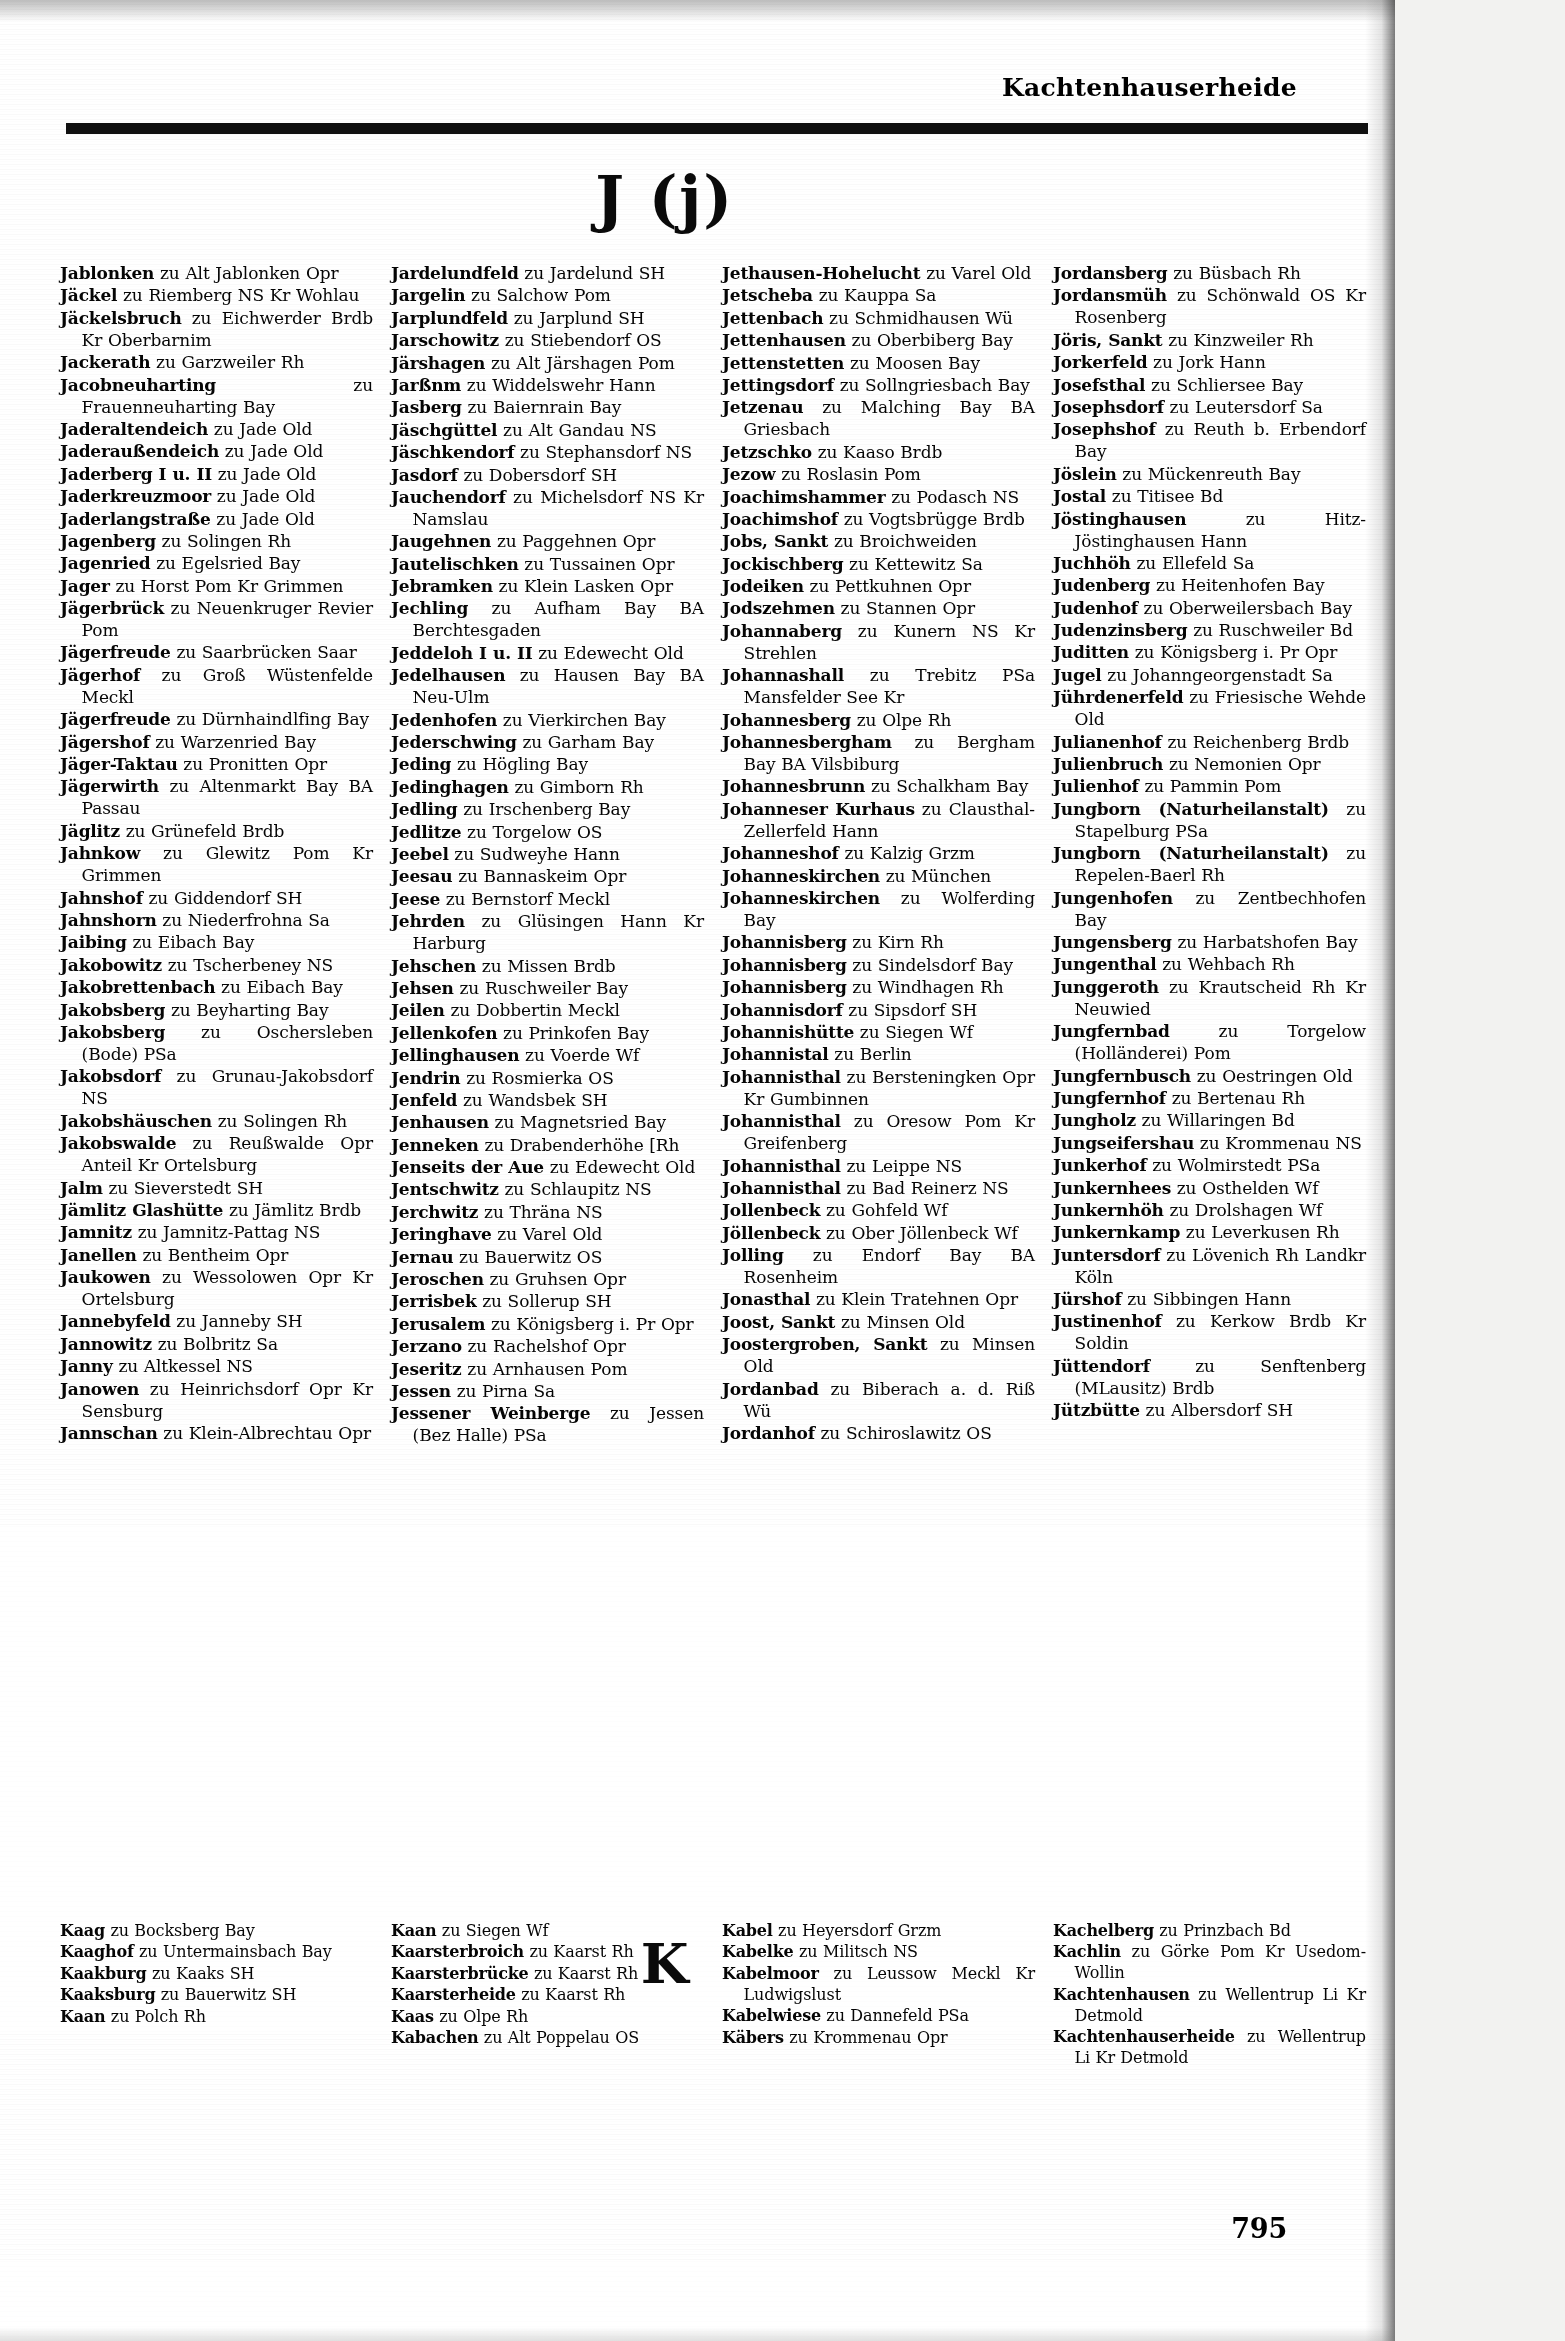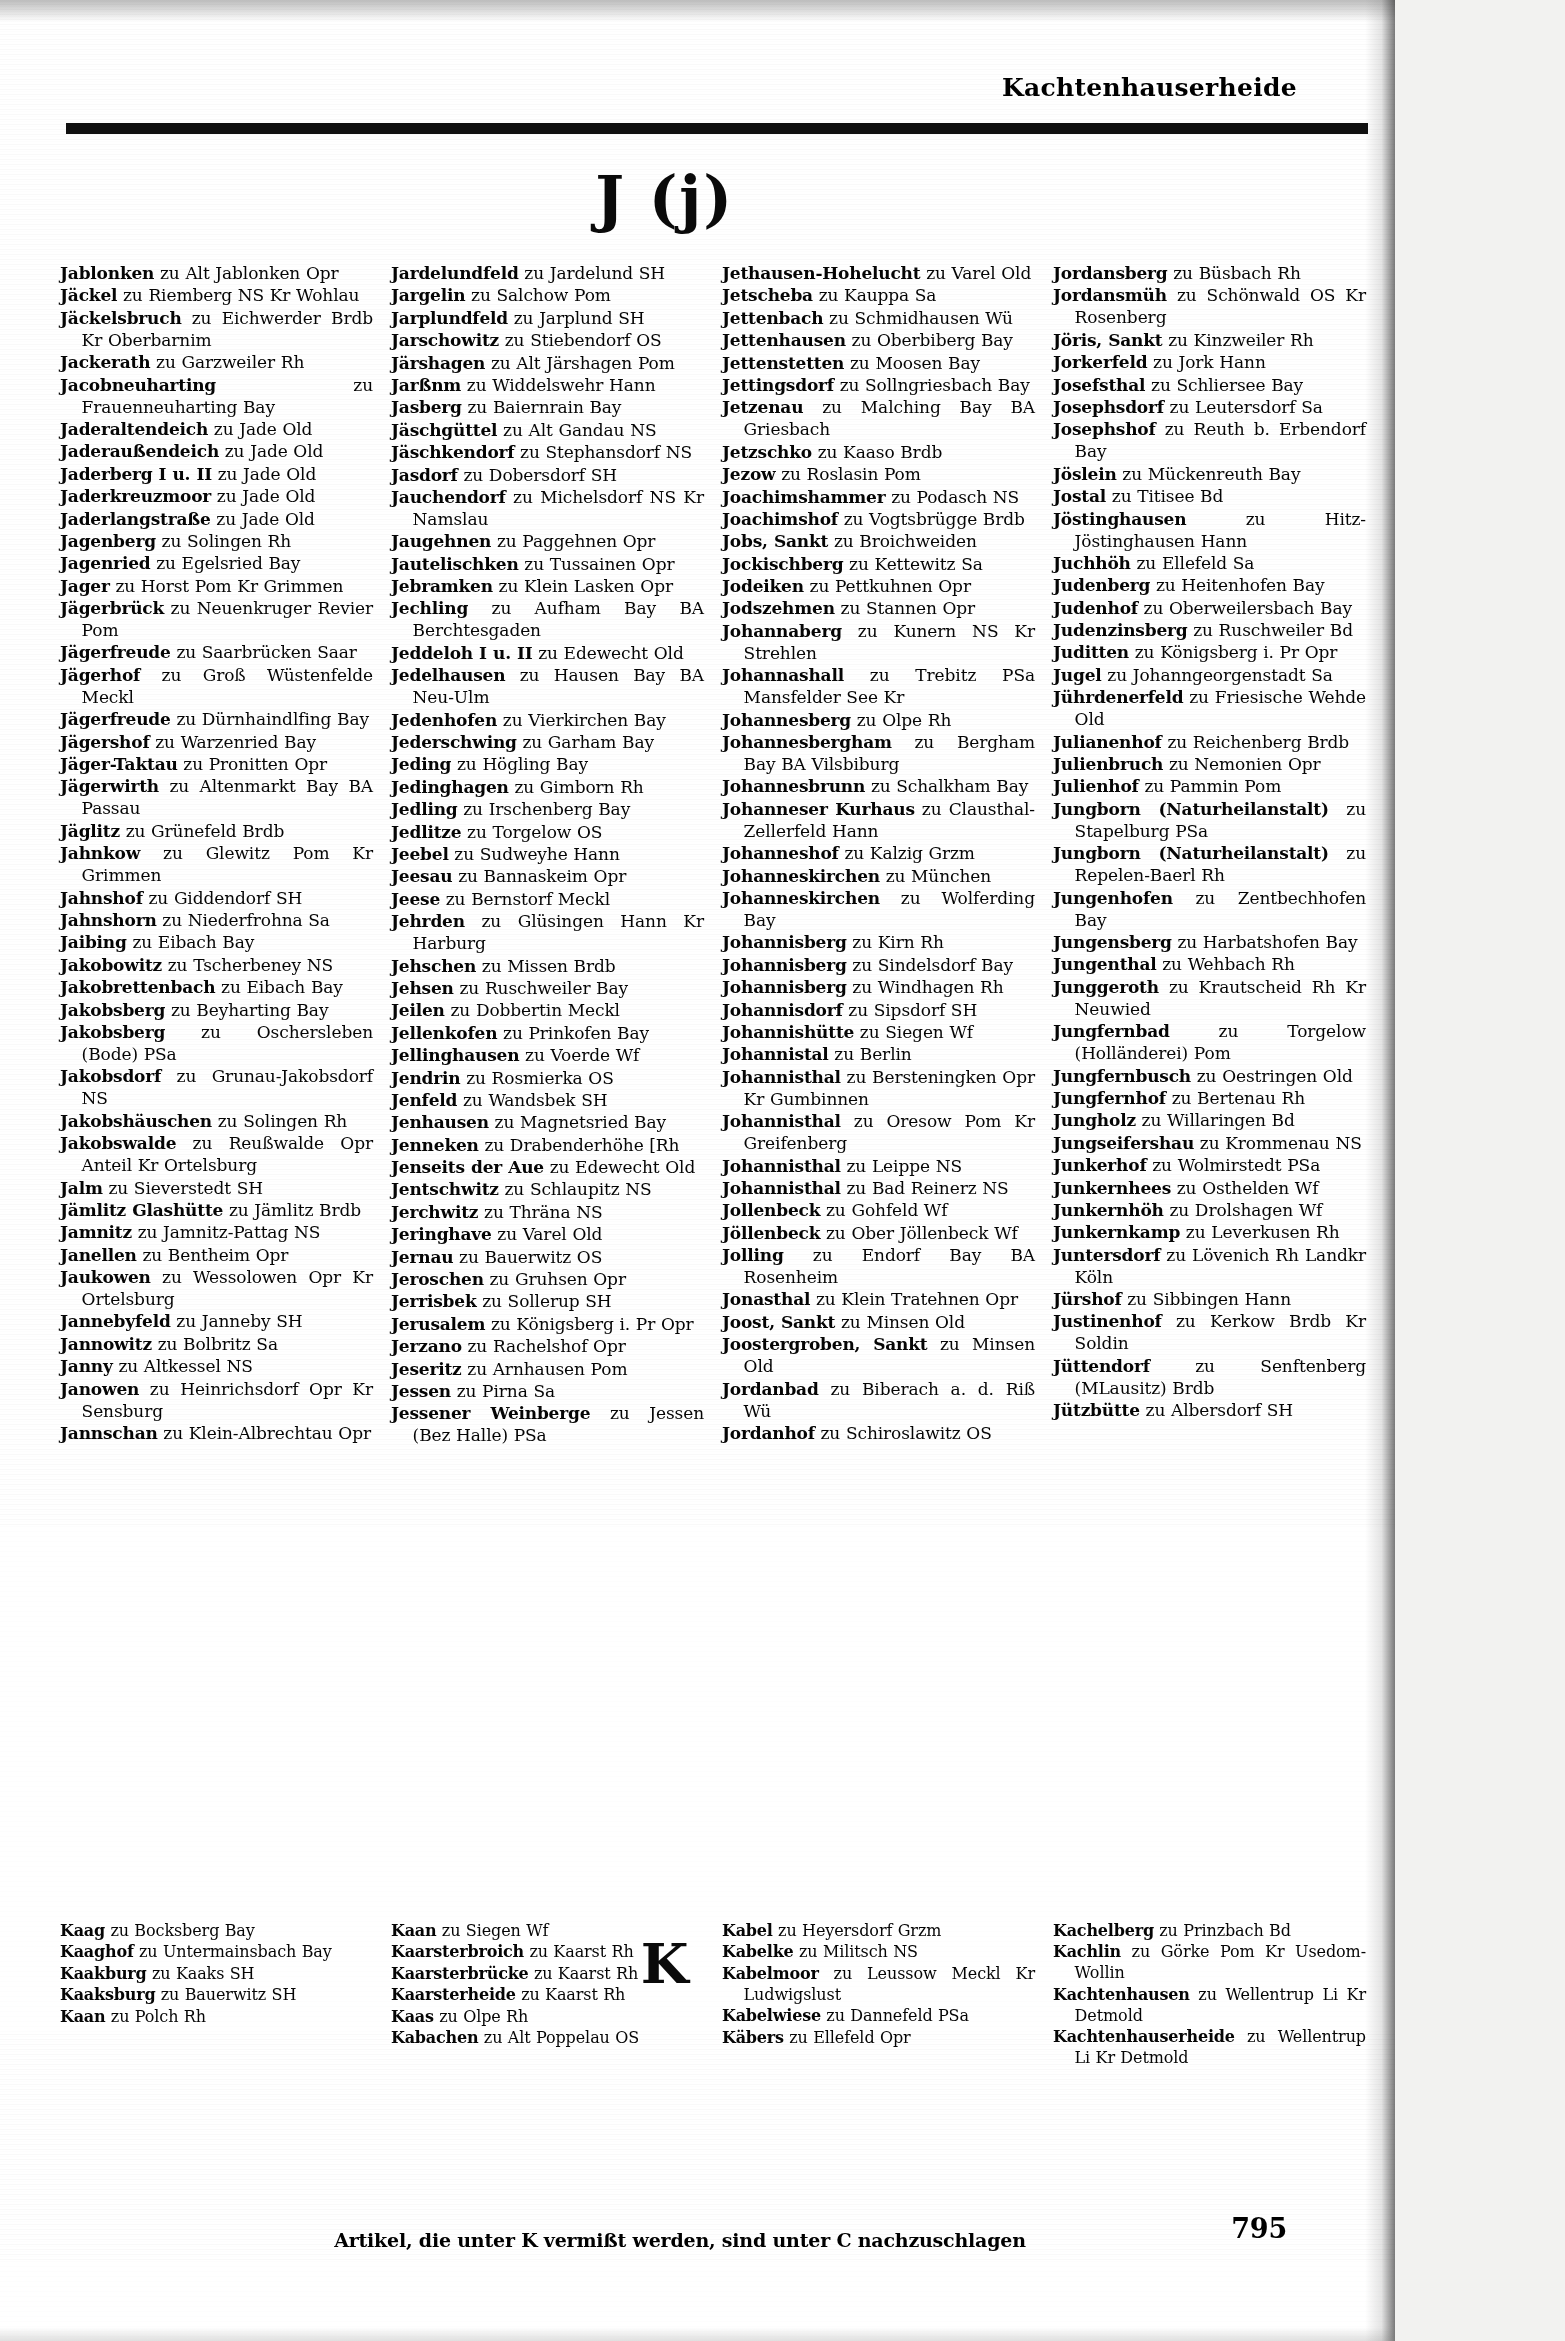--- a/index.html
+++ b/index.html
@@ -387,28 +387,27 @@
         <p class="entry"><span class="hw">Kaarsterbrücke</span><span class="rest"> zu Kaarst Rh</span></p>
         <p class="entry"><span class="hw">Kaarsterheide</span><span class="rest"> zu Kaarst Rh</span></p>
         <p class="entry"><span class="hw">Kaas</span><span class="rest"> zu Olpe Rh</span></p>
         <p class="entry"><span class="hw">Kabachen</span><span class="rest"> zu Alt Poppelau OS</span></p>
       </div>
       <div class="col">
         <p class="entry"><span class="hw">Kabel</span><span class="rest"> zu Heyersdorf Grzm</span></p>
         <p class="entry"><span class="hw">Kabelke</span><span class="rest"> zu Militsch NS</span></p>
         <p class="entry"><span class="hw">Kabelmoor</span><span class="rest"> zu Leussow Meckl Kr Ludwigslust</span></p>
         <p class="entry"><span class="hw">Kabelwiese</span><span class="rest"> zu Dannefeld PSa</span></p>
-        <p class="entry"><span class="hw">Käbers</span><span class="rest"> zu Ellefeld Opr</span></p>
+        <p class="entry"><span class="hw">Käbers</span><span class="rest"> zu Krommenau Opr</span></p>
       </div>
       <div class="col">
         <p class="entry"><span class="hw">Kachelberg</span><span class="rest"> zu Prinzbach Bd</span></p>
         <p class="entry"><span class="hw">Kachlin</span><span class="rest"> zu Görke Pom Kr Usedom-Wollin</span></p>
         <p class="entry"><span class="hw">Kachtenhausen</span><span class="rest"> zu Wellentrup Li Kr Detmold</span></p>
         <p class="entry"><span class="hw">Kachtenhauserheide</span><span class="rest"> zu Wellentrup Li Kr Detmold</span></p>
       </div>
     </div>
 
-  <div class="footnote fraktur">Artikel, die unter K vermißt werden, sind unter C nachzuschlagen</div>
   <div class="folio fraktur">795</div>
 
   <div class="grain"></div>
 </div>
 
 
 </body></html>

